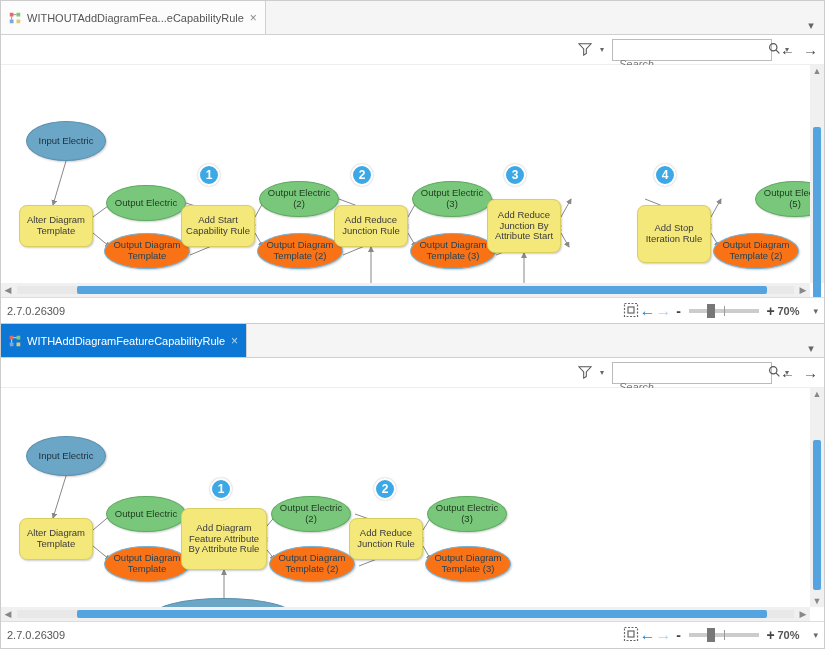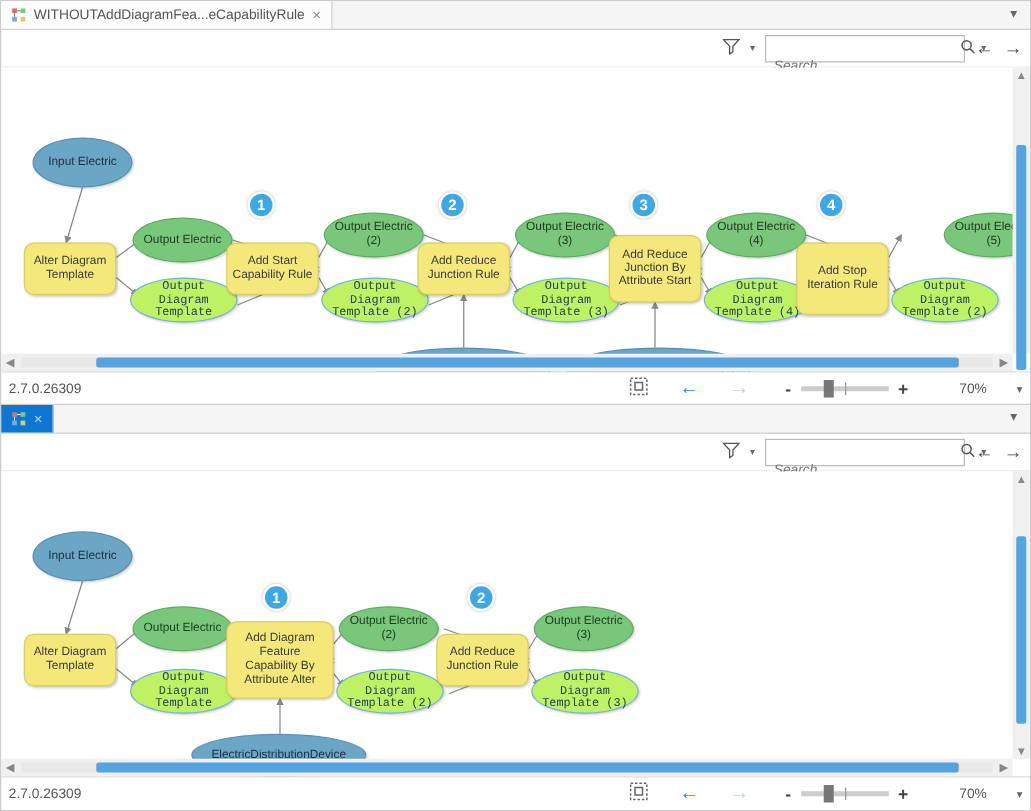--- a/index.html
+++ b/index.html
@@ -1,58 +1,58 @@
 <!DOCTYPE html>
 <html><head>
 <meta charset="utf-8">
 <style>
   * { box-sizing: border-box; }
   html, body { margin:0; padding:0; font-family: "Segoe UI", Arial, sans-serif; font-size:11px; color:#333; background:#fff; }
   .app { width:825px; height:649px; border:1px solid #ccc; display:flex; flex-direction:column;}
   .pane { display:flex; flex-direction:column; border-bottom:1px solid #ccc; }
   .pane:last-child{border-bottom:none;}
-  .tabbar { height:23px; background:#f5f5f5; display:flex; align-items:flex-start; border-bottom:1px solid #d0d0d0;}
+  .tabbar { height:34px; background:#f5f5f5; display:flex; align-items:flex-end; border-bottom:1px solid #d0d0d0;}
   .tab { height:100%; padding:0 8px; display:flex; align-items:center; gap:6px; background:#fcfcfc; border-right:1px solid #d0d0d0; font-size:11px; color:#555;}
   .tab.active{ background:#0c77d4; color:#fff;}
   .tab .icon{ width:12px; height:12px; }
   .tab .close{ font-size:12px; color:inherit; opacity:.7;}
   .tab-spacer{flex:1;}
   .tab-dropdown{width:18px;height:18px;margin-right:4px;display:flex;align-items:center;justify-content:center;color:#666;}
   .toolbar{ height:30px; display:flex; align-items:center; justify-content:flex-end; gap:8px; padding:0 6px; border-bottom:1px solid #eee;}
   .search-wrap{display:flex;align-items:center;border:1px solid #bbb;height:22px;width:160px;padding:0 4px;gap:4px;}
   .search-wrap input{border:none;outline:none;flex:1;font-size:11px;font-style:italic;color:#888;background:transparent;margin-top:29px;}
   .navarrow{font-size:15px;font-weight:bold;color:#444;line-height:1;}
   .canvas-wrap{position:relative;flex:1;overflow:hidden;}
   .canvas{position:absolute;left:0;top:0;right:14px;bottom:14px;background:#fff;}
   .vscroll{position:absolute;right:0;top:0;width:14px;bottom:14px;background:#f0f0f0;display:flex;flex-direction:column;align-items:center;}
   .vscroll .thumb{width:8px;background:#53a4e0;border-radius:2px;}
   .vscroll .arrow{font-size:9px;color:#888;height:12px;display:flex;align-items:center;justify-content:center;width:100%;}
   .hscroll{position:absolute;left:0;right:14px;bottom:0;height:14px;background:#f0f0f0;display:flex;align-items:center;}
   .hscroll .arrow{font-size:9px;color:#888;width:14px;text-align:center;}
   .hscroll .track{flex:1;height:8px;background:#e8e8e8;position:relative;margin:0 2px;}
   .hscroll .thumb{position:absolute;top:0;height:8px;background:#53a4e0;border-radius:2px;}
-  .statusbar{height:26px;border-top:1px solid #ddd;display:flex;align-items:center;padding:0 6px;font-size:11px;color:#555;gap:24px;}
+  .statusbar{height:26px;border-top:1px solid #ddd;display:flex;align-items:center;padding:0 6px;font-size:11px;color:#555;gap:0;}
   .statusbar .spacer{flex:1;}
   .navblue{font-size:16px;font-weight:bold;line-height:1;}
   .navblue.enabled{color:#1b8be0;}
   .navblue.disabled{color:#b3d4ef;}
   .zoom-slider-wrap{display:flex;align-items:center;gap:4px;}
   .zoom-sign{font-size:14px;font-weight:bold;color:#444;width:14px;text-align:center;}
   .zoom-track{width:70px;height:4px;background:#ccc;position:relative;}
   .zoom-track .tick{position:absolute;left:50%;top:-3px;width:1px;height:10px;background:#999;}
   .zoom-track .knob{position:absolute;top:-5px;width:8px;height:14px;background:#777;}
-  .zoom-pct{width:36px;text-align:right;}
+  .zoom-pct{width:36px;font-weight:bold;}
   .zoom-caret{font-size:9px;color:#666;}
   
   .node{position:absolute;display:flex;align-items:center;justify-content:center;text-align:center;font-size:9.5px;line-height:1.15;padding:4px;color:#3b3b3b;}
   .rect{border-radius:8px;box-shadow:1px 1px 2px rgba(0,0,0,.2);}
   .yellow{background:#f4e87b;border:1px solid #d8cf5e;}
   .ell{border-radius:50%;box-shadow:1px 1px 2px rgba(0,0,0,.2);}
   .green{background:#78c77a;border:1px solid #5eaa60;color:#1e3a1e;}
-  .blue{background:#bef264;border:1px solid #6fb3dc;color:#234357;font-family:Liberation Mono, monospace;}
+  .blue{background:#f97316;border:1px solid #6fb3dc;color:#234357;}
   .darkblue{background:#6ca6c7;border:1px solid #5890b0;color:#1b2f3a;}
   .badge{position:absolute;width:22px;height:22px;background:#3ca8e6;color:#fff;border:2px solid #fff;border-radius:50%;display:flex;align-items:center;justify-content:center;font-size:12px;font-weight:bold;box-shadow:0 0 2px rgba(0,0,0,.3);}
   svg.arrows{position:absolute;left:0;top:0;width:100%;height:100%;pointer-events:none;}
   .spine{stroke:#888;stroke-width:1;fill:none;marker-end:url(#arrowhead);}
 </style>
 </head>
 <body>
 
 <div class="app" id="app">
     <div class="pane" style="height:323px">
@@ -142,26 +142,20 @@
           </div>
           <div class="node ell blue" style="left:409px;top:168px;width:86px;height:36px">
             <span>Output Diagram Template (3)</span>
           </div>
           <div class="node ell darkblue" style="left:300px;top:224px;width:140px;height:34px">
             <span>ElectricDistributionDevice</span>
           </div>
           <div class="node rect yellow" style="left:486px;top:134px;width:74px;height:54px">
             <span>Add Reduce Junction By Attribute Start</span>
           </div>
-          <div class="node ell green" style="left:564px;top:116px;width:80px;height:36px">
-            <span>Output Electric (4)</span>
-          </div>
-          <div class="node ell blue" style="left:562px;top:168px;width:86px;height:36px">
-            <span>Output Diagram Template (4)</span>
-          </div>
           <div class="node ell darkblue" style="left:452px;top:224px;width:148px;height:34px">
             <span>ElectricDistributionDevice (2)</span>
           </div>
           <div class="node rect yellow" style="left:636px;top:140px;width:74px;height:58px">
             <span>Add Stop Iteration Rule</span>
           </div>
           <div class="node ell green" style="left:754px;top:116px;width:80px;height:36px">
             <span>Output Electric (5)</span>
           </div>
           <div class="node ell blue" style="left:712px;top:168px;width:86px;height:36px">
@@ -212,20 +206,21 @@
       <div class="tabbar">
         <div class="tab active">
           <span class="icon"><svg viewBox="0 0 16 16" width="12" height="12">
               <rect x="1" y="1" width="5" height="5" fill="#e06c6c"></rect>
               <rect x="10" y="1" width="5" height="5" fill="#7bc97b"></rect>
               <rect x="1" y="10" width="5" height="5" fill="#7ba7e0"></rect>
               <rect x="10" y="10" width="5" height="5" fill="#e0c96c"></rect>
               <line x1="6" y1="3.5" x2="10" y2="3.5" stroke="#fff" stroke-width="1"></line>
               <line x1="3.5" y1="6" x2="3.5" y2="10" stroke="#fff" stroke-width="1"></line>
             </svg></span>
+          <span>WITHAddDiagramFeatureCapabilityRule</span>
           <span class="close">×</span>
         </div>
         <div class="tab-spacer"></div>
         <div class="tab-dropdown">▾</div>
       </div>
       <div class="toolbar">
         <span><svg viewBox="0 0 16 16" width="14" height="14" stroke="#555" fill="none" stroke-width="1.2">
             <path d="M1 2h14l-5.5 6v5l-3 2v-7z"></path>
           </svg></span>
         <span style="font-size:8px;color:#666">▾</span>
@@ -262,21 +257,21 @@
           <div class="node rect yellow" style="left:18px;top:130px;width:74px;height:42px">
             <span>Alter Diagram Template</span>
           </div>
           <div class="node ell green" style="left:105px;top:108px;width:80px;height:36px">
             <span>Output Electric</span>
           </div>
           <div class="node ell blue" style="left:103px;top:158px;width:86px;height:36px">
             <span>Output Diagram Template</span>
           </div>
           <div class="node rect yellow" style="left:180px;top:120px;width:86px;height:62px">
-            <span>Add Diagram Feature Capability By Attribute Alter</span>
+            <span>Add Diagram Feature Attribute By Attribute Rule</span>
           </div>
           <div class="node ell green" style="left:270px;top:108px;width:80px;height:36px">
             <span>Output Electric (2)</span>
           </div>
           <div class="node ell blue" style="left:268px;top:158px;width:86px;height:36px">
             <span>Output Diagram Template (2)</span>
           </div>
           <div class="node ell darkblue" style="left:152px;top:210px;width:140px;height:34px">
             <span>ElectricDistributionDevice</span>
           </div>

